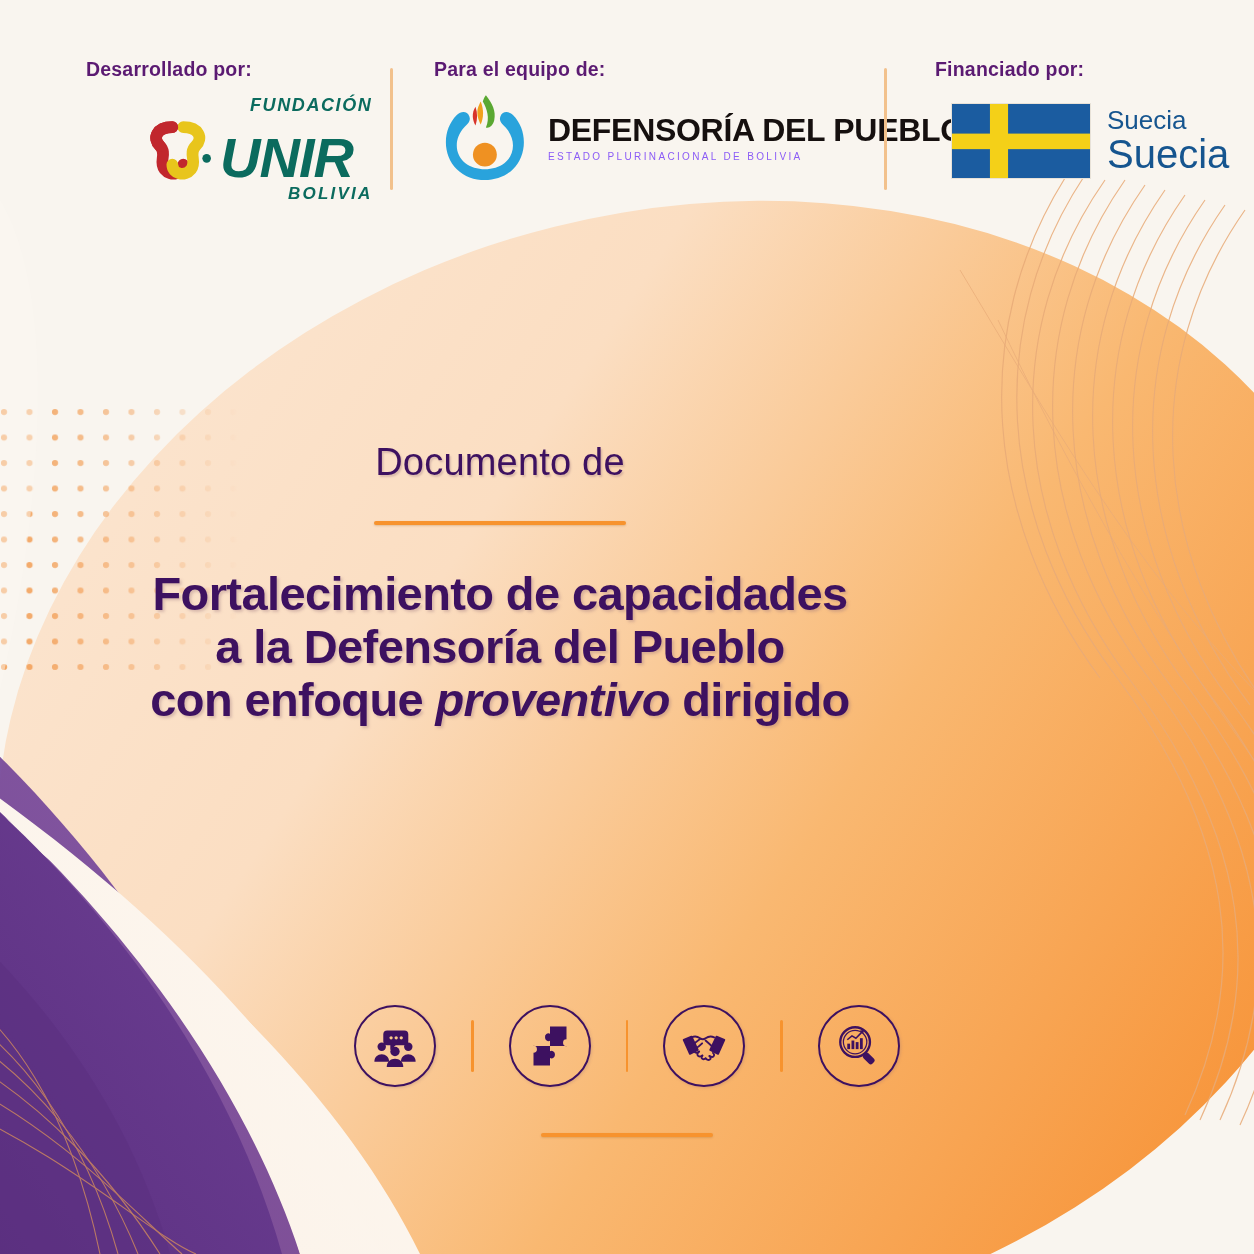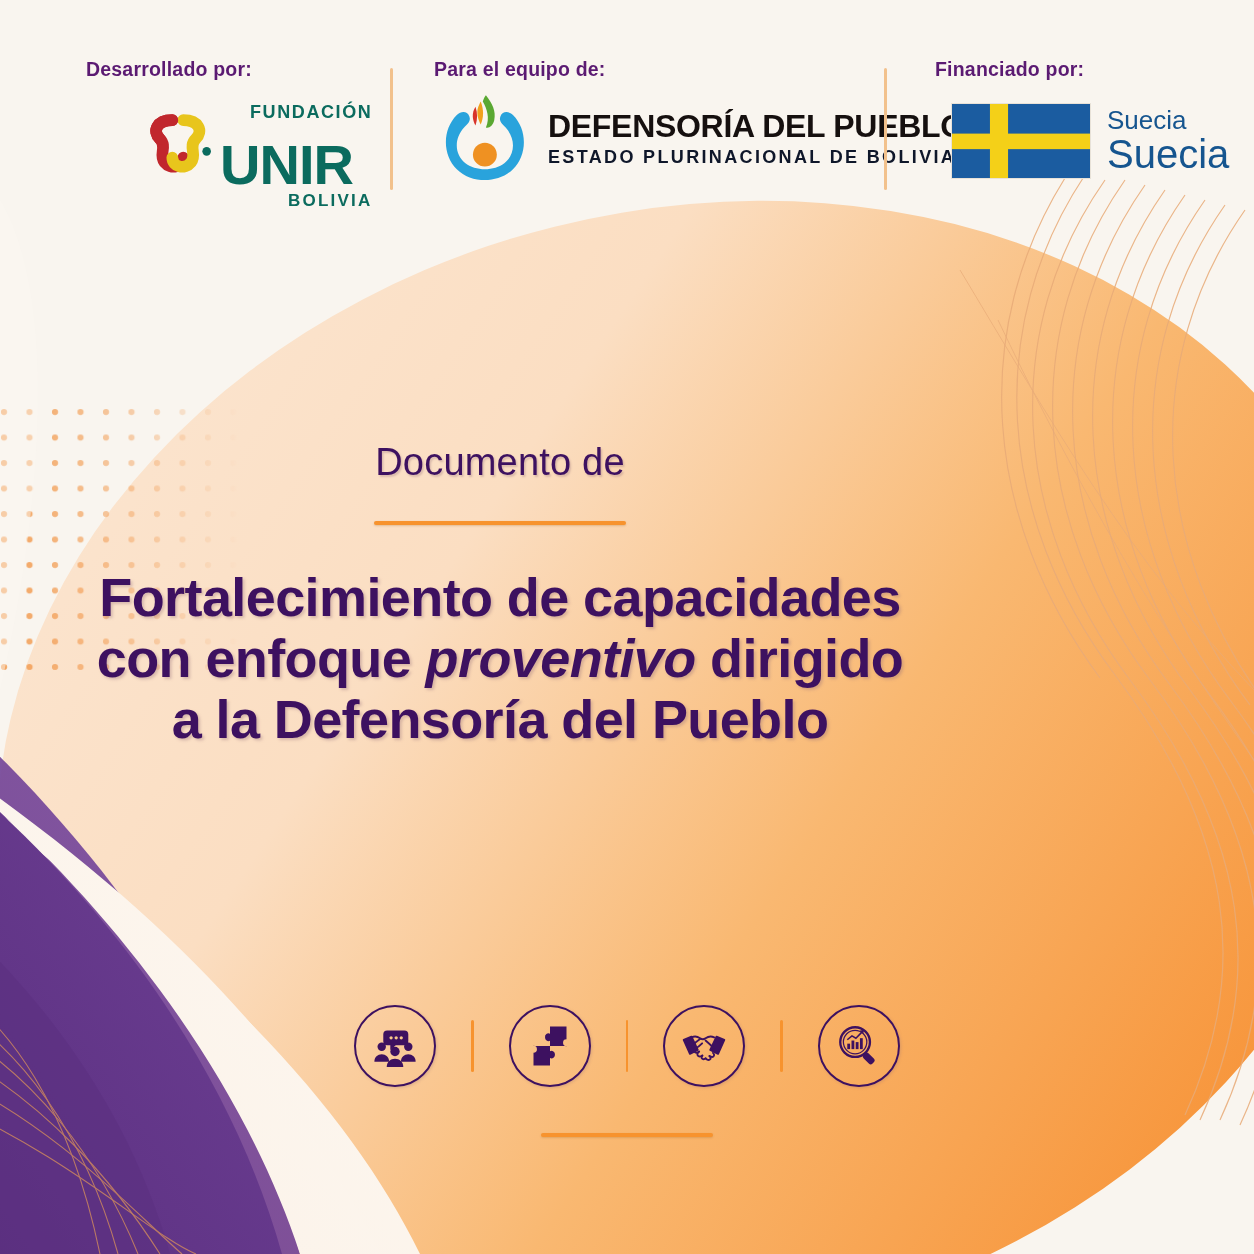--- a/index.html
+++ b/index.html
@@ -19,35 +19,35 @@
   .hdr-col{position:absolute;top:0;}
   .hdr-label{
     font-size:19.5px;font-weight:bold;color:#5b1a72;letter-spacing:.2px;
     white-space:nowrap;
   }
   .divider-v{position:absolute;width:2.5px;background:#f2c18c;border-radius:2px;}
 
   
   #col-unir{left:86px;}
   #col-unir .hdr-label{position:absolute;top:58px;left:0;}
-  .unir-logo{position:absolute;top:103px;left:52px;display:flex;}
+  .unir-logo{position:absolute;top:96px;left:52px;display:flex;align-items:center;font-style:italic;}
   .unir-mark{width:78px;height:78px;flex:0 0 78px;}
   .unir-word{margin-left:4px;display:flex;flex-direction:column;align-items:flex-start;}
   .unir-fund{font-size:18px;font-weight:bold;color:#0b6b5e;letter-spacing:1.6px;margin-left:30px;line-height:1;}
   .unir-big{font-size:56px;font-weight:bold;color:#0b6b5e;letter-spacing:-1px;line-height:.95;margin-top:17px;}
   .unir-bol{font-size:17px;font-weight:bold;color:#0b6b5e;letter-spacing:2.2px;align-self:flex-end;line-height:1;margin-top:1px;}
 
   
   #col-def{left:434px;}
   #col-def .hdr-label{position:absolute;top:58px;left:0;}
   .def-logo{position:absolute;top:86px;left:2px;display:flex;align-items:center;}
   .def-mark{width:104px;height:104px;flex:0 0 104px;}
   .def-word{margin-left:8px;display:flex;flex-direction:column;}
   .def-big{font-size:32px;font-weight:bold;color:#16100f;letter-spacing:-.3px;line-height:1;white-space:nowrap;}
-  .def-sub{font-size:18px;font-weight:bold;color:#0f172a;letter-spacing:2.35px;line-height:1;margin-top:6px;white-space:nowrap;}
+  .def-sub{font-size:10px;font-weight:normal;color:#8b5cf6;letter-spacing:2.35px;line-height:1;margin-top:6px;white-space:nowrap;}
 
   
   #col-sue{left:935px;}
   #col-sue .hdr-label{position:absolute;top:58px;left:0;}
   .sue-logo{position:absolute;top:103px;left:16px;display:flex;align-items:center;}
   .sue-flag{width:138px;height:74px;flex:0 0 138px;border:1px solid #e8e2d8;}
   .sue-word{margin-left:16px;display:flex;flex-direction:column;}
   .sue-small{font-size:26px;color:#16558f;line-height:1.05;}
   .sue-big{font-size:40px;color:#16558f;line-height:1.05;margin-top:-2px;}
 
@@ -61,21 +61,21 @@
     font-size:38px;color:#3d1160;font-weight:bold;letter-spacing:.1px;line-height:1.18;
     text-shadow:1.5px 1.5px 2px rgba(150,110,120,.33);
     margin-top:3px;
   }
   .rule{
     width:252px;height:4px;background:#f7932e;border-radius:3px;margin:36px auto 0 auto;
     box-shadow:0 1px 2px rgba(170,110,40,.3);
   }
   .headline{
     margin-top:42px;
-    font-size:54px;font-weight:bold;color:#3d1160;line-height:1.13;letter-spacing:-.6px;
+    font-size:47px;font-weight:bold;color:#3d1160;line-height:1.13;letter-spacing:-.6px;
     text-shadow:2px 2px 3px rgba(150,110,120,.35);
   }
   .headline .it{font-style:italic;}
 
   
   .iconrow{
     position:absolute;top:1005px;left:0;width:1254px;z-index:20;
     display:flex;justify-content:center;align-items:center;gap:0;
   }
   .icon-circle{
@@ -250,24 +250,24 @@
 
   <div class="content">
     <div class="kicker1">Documento de</div>
     <div class="rule"></div>
 
     <div class="headline">
       <div>
         <span>Fortalecimiento de capacidades</span>
       </div>
       <div>
+        <span>a la Defensoría del Pueblo</span>
+      </div>
+      <div>
         <span>con enfoque </span><span class="it">proventivo</span><span> dirigido</span>
-      </div>
-      <div>
-        <span>a la Defensoría del Pueblo</span>
       </div>
     </div>
   </div>
 
   <div class="iconrow">
 
     <div class="icon-circle">
       <svg width="50" height="50" viewBox="0 0 64 64" fill="#3d1160">
         <path d="M22 12 h22 a5 5 0 0 1 5 5 v9 a5 5 0 0 1 -5 5 h-11 l-7 6 v-6 h-4 a5 5 0 0 1 -5 -5 v-9 a5 5 0 0 1 5 -5 z"></path>
         <circle cx="27" cy="21.5" r="2.1" fill="#f9c98a"></circle>

